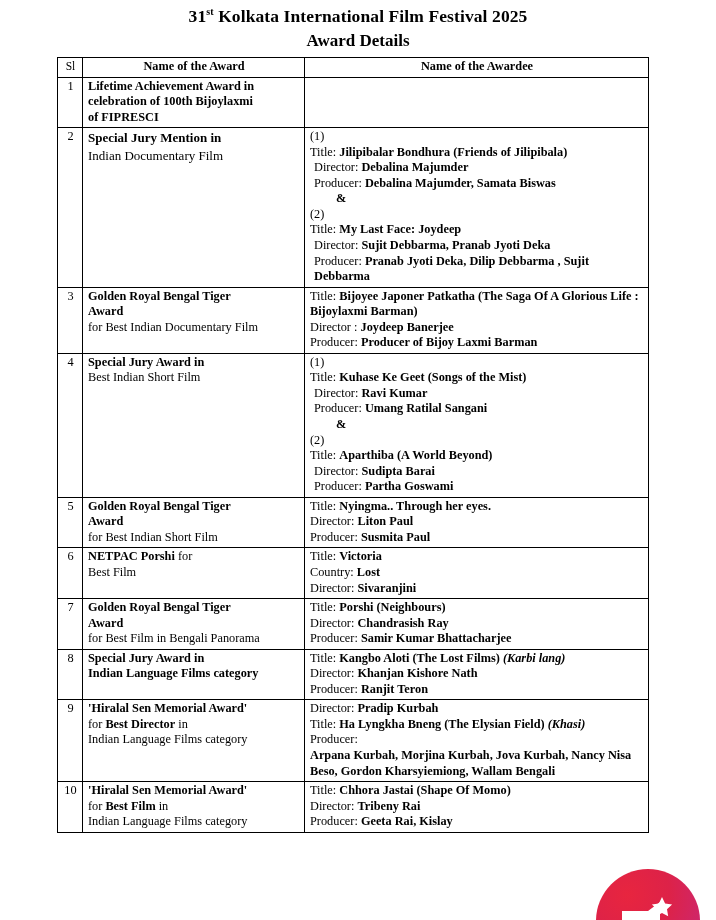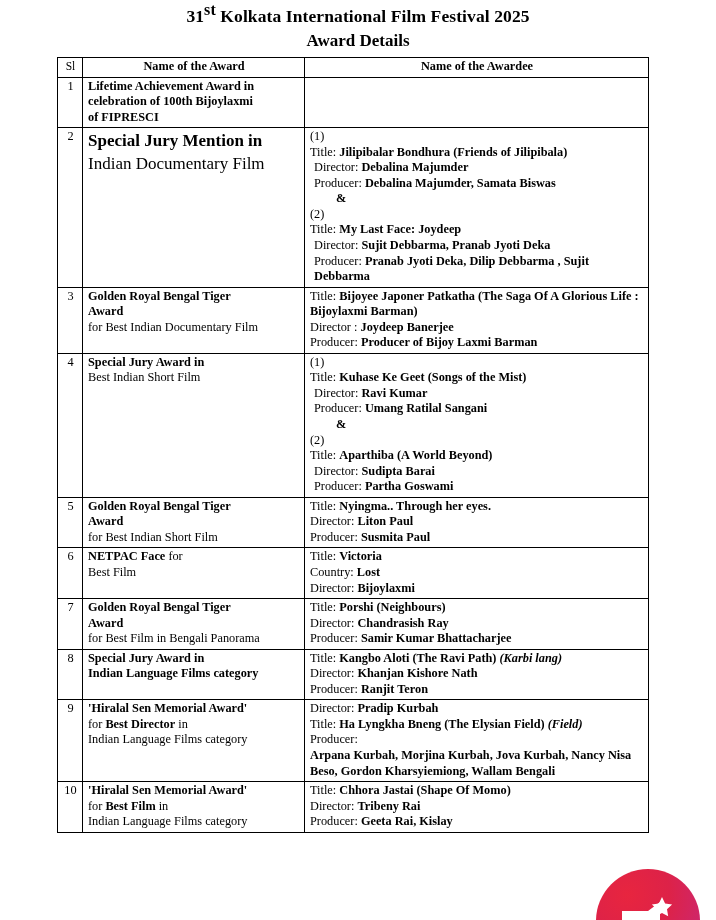--- a/index.html
+++ b/index.html
@@ -19,21 +19,21 @@
   
   .doc-title {
     text-align: center;
     font-weight: bold;
     font-size: 17.5px;
     letter-spacing: 0.1px;
     padding-top: 6px;
     line-height: 1.25;
   }
   .doc-title sup {
-    font-size: 16px;
+    font-size: 10px;
     vertical-align: super;
     line-height: 0;
   }
   .doc-subtitle {
     text-align: center;
     font-weight: bold;
     font-size: 17px;
     padding-top: 3px;
     line-height: 1.2;
   }
@@ -86,21 +86,21 @@
 
   .ln { display: block; white-space: normal; }
   .n  { font-weight: normal; }
   .it { font-style: italic; font-weight: bold; }
 
   
   td.award .ln { font-weight: bold; }
   td.award .ln.n { font-weight: normal; }
 
   
-  td.award.big .ln { font-size: 17px; line-height: 1.36; }
+  td.award.big .ln { font-size: 13px; line-height: 1.36; }
 
   td.awardee .ln { font-weight: normal; }
   td.awardee .amp {
     display: block;
     font-weight: bold;
     padding-left: 26px;
   }
   td.awardee .indent { padding-left: 4px; }
 
   
@@ -215,27 +215,27 @@
           </td>
           <td class="awardee">
             <span class="ln">Title: <b>Nyingma.. Through her eyes.</b></span>
             <span class="ln">Director: <b>Liton Paul</b></span>
             <span class="ln">Producer: <b>Susmita Paul</b></span>
           </td>
         </tr>
         <tr>
           <td class="sl">6</td>
           <td class="award">
-            <span class="ln n"><b>NETPAC Face </b>for</span>
+            <span class="ln n"><b>NETPAC Porshi </b>for</span>
             <span class="ln n">Best Film</span>
           </td>
           <td class="awardee">
             <span class="ln">Title: <b>Victoria</b></span>
             <span class="ln">Country: <b>Lost</b></span>
-            <span class="ln">Director: <b>Bijoylaxmi</b></span>
+            <span class="ln">Director: <b>Sivaranjini</b></span>
           </td>
         </tr>
         <tr>
           <td class="sl">7</td>
           <td class="award">
             <span class="ln">Golden Royal Bengal Tiger</span>
             <span class="ln">Award</span>
             <span class="ln n">for Best Film in Bengali Panorama</span>
           </td>
           <td class="awardee">
@@ -244,35 +244,35 @@
             <span class="ln">Producer: <b>Samir Kumar Bhattacharjee</b></span>
           </td>
         </tr>
         <tr>
           <td class="sl">8</td>
           <td class="award">
             <span class="ln">Special Jury Award in</span>
             <span class="ln">Indian Language  Films category</span>
           </td>
           <td class="awardee">
-            <span class="ln">Title: <b>Kangbo Aloti (The Ravi Path) </b><span class="it">(Karbi lang)</span></span>
+            <span class="ln">Title: <b>Kangbo Aloti (The Lost Films) </b><span class="it">(Karbi lang)</span></span>
             <span class="ln">Director: <b>Khanjan Kishore Nath</b></span>
             <span class="ln">Producer: <b>Ranjit Teron</b></span>
           </td>
         </tr>
         <tr>
           <td class="sl">9</td>
           <td class="award">
             <span class="ln">'Hiralal Sen Memorial Award'</span>
             <span class="ln n">for <b>Best Director</b> in</span>
             <span class="ln n">Indian Language Films category</span>
           </td>
           <td class="awardee">
             <span class="ln">Director: <b>Pradip Kurbah</b></span>
-            <span class="ln">Title: <b>Ha Lyngkha Bneng (The Elysian Field) </b><span class="it">(Field)</span></span>
+            <span class="ln">Title: <b>Ha Lyngkha Bneng (The Elysian Field) </b><span class="it">(Khasi)</span></span>
             <span class="ln">Producer:</span>
             <span class="ln"><b>Arpana Kurbah, Morjina Kurbah, Jova Kurbah, Nancy Nisa Beso, Gordon Kharsyiemiong, Wallam Bengali</b></span>
           </td>
         </tr>
         <tr>
           <td class="sl">10</td>
           <td class="award">
             <span class="ln">'Hiralal Sen Memorial Award'</span>
             <span class="ln n">for  <b>Best Film</b>  in</span>
             <span class="ln n">Indian Language  Films category</span>

